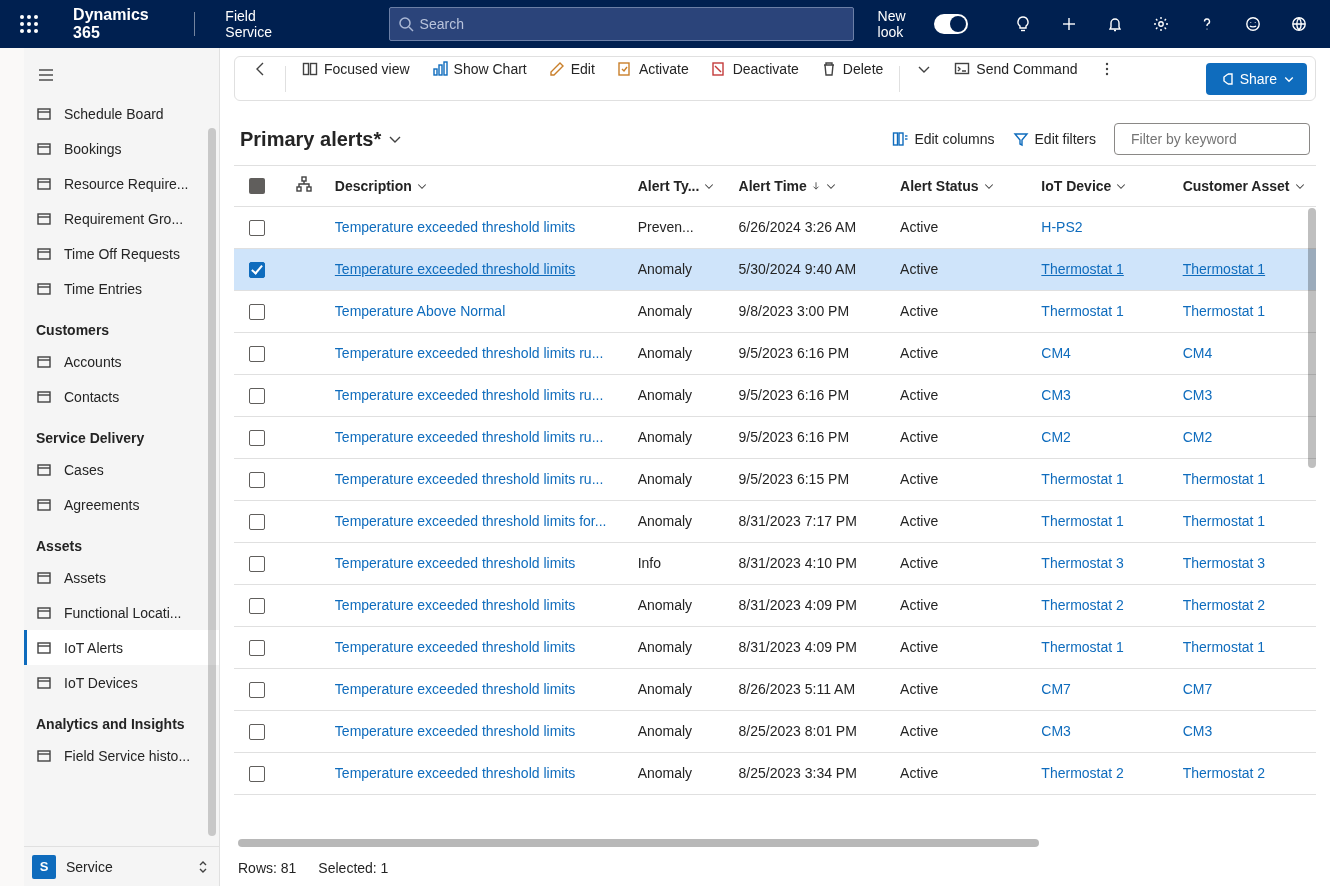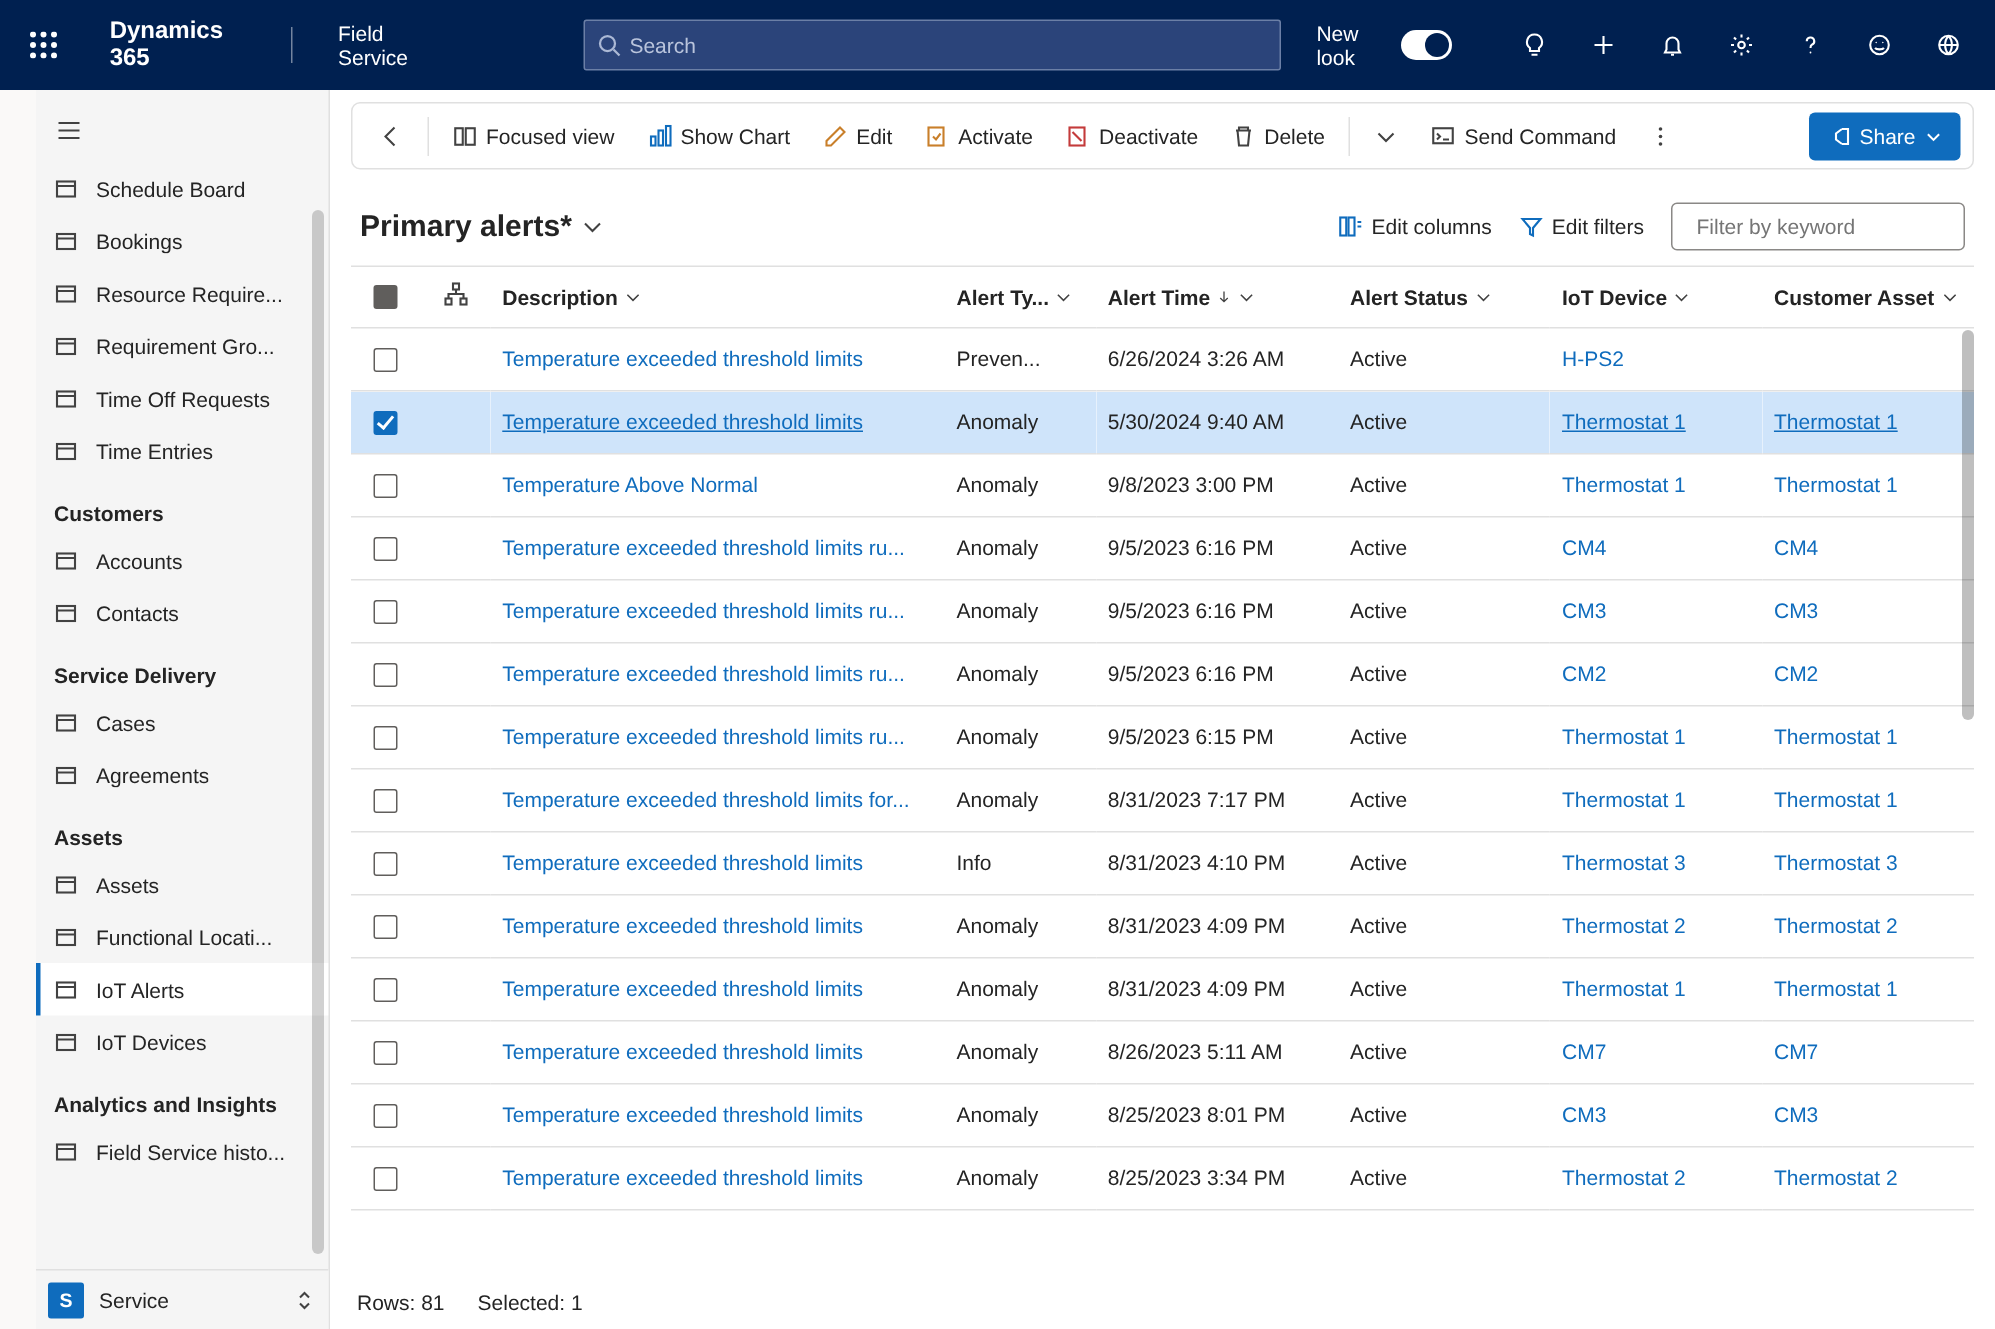--- a/index.html
+++ b/index.html
@@ -11,21 +11,21 @@
     --muted: #616161;
     --border: #e0e0e0;
     --bg: #ffffff;
     --content-bg: #f5f5f5;
   }
   * { box-sizing: border-box; }
   html,body { margin:0; padding:0; height:100%; font-family: "Segoe UI", Arial, sans-serif; font-size:14px; color:var(--text); }
   body { display:flex; flex-direction:column; background:#faf9f8; width:1330px; height:886px; overflow:hidden; }
 
   
-  .topbar { height:60px; background:var(--navy); color:#fff; display:flex; align-items:center; padding:0 8px; gap:12px; }
+  .topbar { height:48px; background:var(--navy); color:#fff; display:flex; align-items:center; padding:0 8px; gap:12px; }
   .waffle { width:48px; height:48px; display:flex; align-items:center; justify-content:center; cursor:pointer; }
   .brand { font-size:16px; font-weight:600; padding:0 12px; }
   .divider-v { width:1px; height:24px; background:rgba(255,255,255,.45); margin:0 6px; }
   .app-name { font-size:14px; padding:0 12px; }
   .search-wrap { flex:0 0 auto; margin-left:70px; }
   .search-box { width:465px; height:34px; background:#2b447a; border:1px solid #6b7fa6; border-radius:2px; display:flex; align-items:center; padding:0 8px; color:#cfd6e4; }
   .search-box svg { flex:0 0 auto; opacity:.8; }
   .search-box input { flex:1; background:transparent; border:0; outline:0; color:#cde; font-size:14px; padding:0 6px; }
   .search-box input::placeholder { color:#b9c4dc; }
   .topbar .spacer { flex:1; }
@@ -48,34 +48,34 @@
   .sb-item.active { background:#fff; border-left:3px solid var(--blue); padding-left:9px; }
   .sb-switch { height:40px; border-top:1px solid var(--border); display:flex; align-items:center; gap:10px; padding:0 8px; cursor:pointer; background:#f5f5f5; }
   .sb-switch .sq { width:24px; height:24px; background:var(--blue); color:#fff; display:flex; align-items:center; justify-content:center; border-radius:2px; font-weight:600; font-size:13px; }
   .sb-switch .name { flex:1; }
   .scroll-hint { position:absolute; right:3px; top:80px; bottom:50px; width:8px; background:rgba(0,0,0,.18); border-radius:4px; }
 
   .content { flex:1; background:#fff; min-width:0; display:flex; flex-direction:column; padding:8px 14px 10px 14px; }
 
   
   .cmdbar { background:#fff; border:1px solid var(--border); border-radius:6px; height:45px; display:flex; align-items:center; gap:2px; padding:0 8px; }
-  .cmdbtn { display:flex; align-items:center; gap:6px; height:36px; padding:0 10px; cursor:pointer; border-radius:4px; color:var(--text); }
+  .cmdbtn { display:flex; gap:6px; height:36px; padding:0 10px; cursor:pointer; border-radius:4px; color:var(--text); }
   .cmdbar .vsep { width:1px; height:26px; background:var(--border); margin:0 4px; }
   .share-btn { margin-left:auto; background:var(--blue); color:#fff; height:32px; padding:0 12px; border-radius:4px; display:flex; align-items:center; gap:6px; cursor:pointer; }
 
   
   .viewhead { display:flex; align-items:center; margin:22px 6px 10px; gap:18px; }
   .viewtitle { font-size:20px; font-weight:600; display:flex; align-items:center; gap:6px; cursor:pointer; }
   .viewhead .push { flex:1; }
   .smallbtn { display:flex; align-items:center; gap:6px; color:var(--blue); cursor:pointer; }
   .filter-input { width:196px; height:32px; border:1px solid #8a8886; border-radius:4px; display:flex; align-items:center; padding:0 8px; gap:6px; color:#797775; }
   .filter-input input { flex:1; border:0; outline:0; font-size:14px; background:transparent; }
 
   
-  .gridwrap { flex:1; min-height:0; border-top:1px solid var(--border); display:flex; flex-direction:row; position:relative; }
+  .gridwrap { flex:1; min-height:0; border-top:1px solid var(--border); display:flex; flex-direction:column; position:relative; }
   table.grid { width:100%; border-collapse:collapse; table-layout:fixed; }
   .grid th, .grid td { text-align:left; font-size:14px; padding:0 8px; border-bottom:1px solid var(--border); height:42px; white-space:nowrap; overflow:hidden; text-overflow:ellipsis; }
   .grid th { font-weight:600; color:var(--text); height:40px; }
   .grid .cb { width:46px; text-align:center; }
   .grid .tree { width:46px; text-align:center; }
   .link { color:var(--link); cursor:pointer; text-decoration:none; }
   tr.selected .link { text-decoration:underline; }
   tr.selected td { background:var(--row-selected); }
   .chk { width:16px; height:16px; border:1.5px solid #605e5c; border-radius:2px; display:inline-block; vertical-align:middle; position:relative; cursor:pointer; }
   .chk.filled { width:16px; height:16px; background:#605e5c; border:none; }

